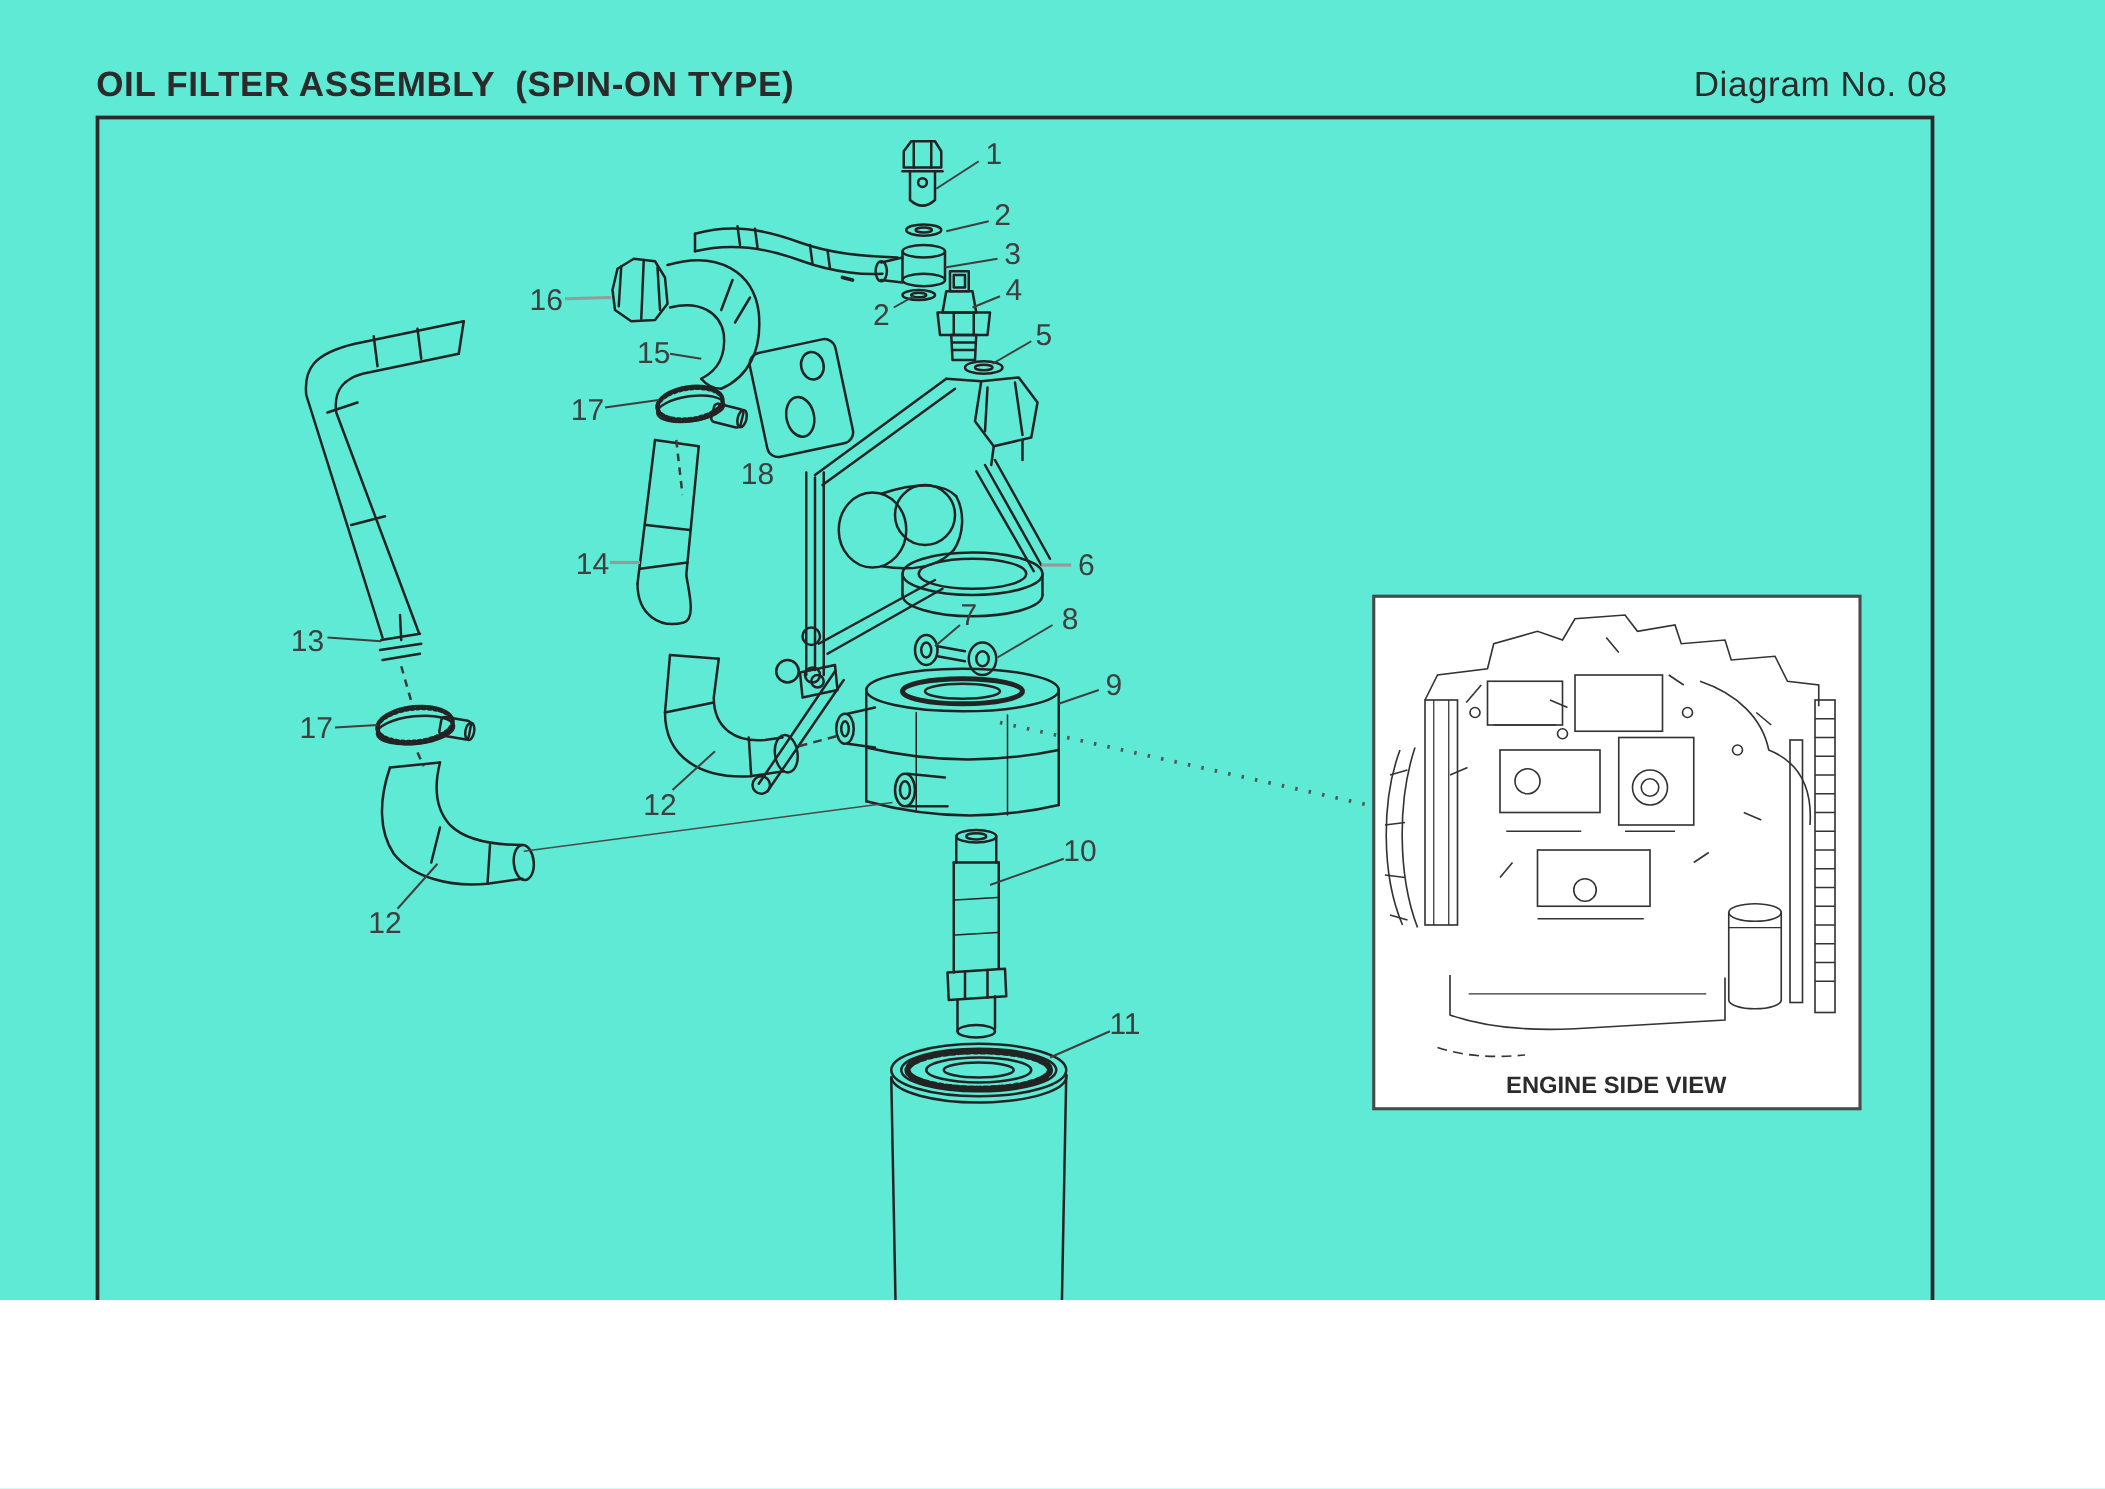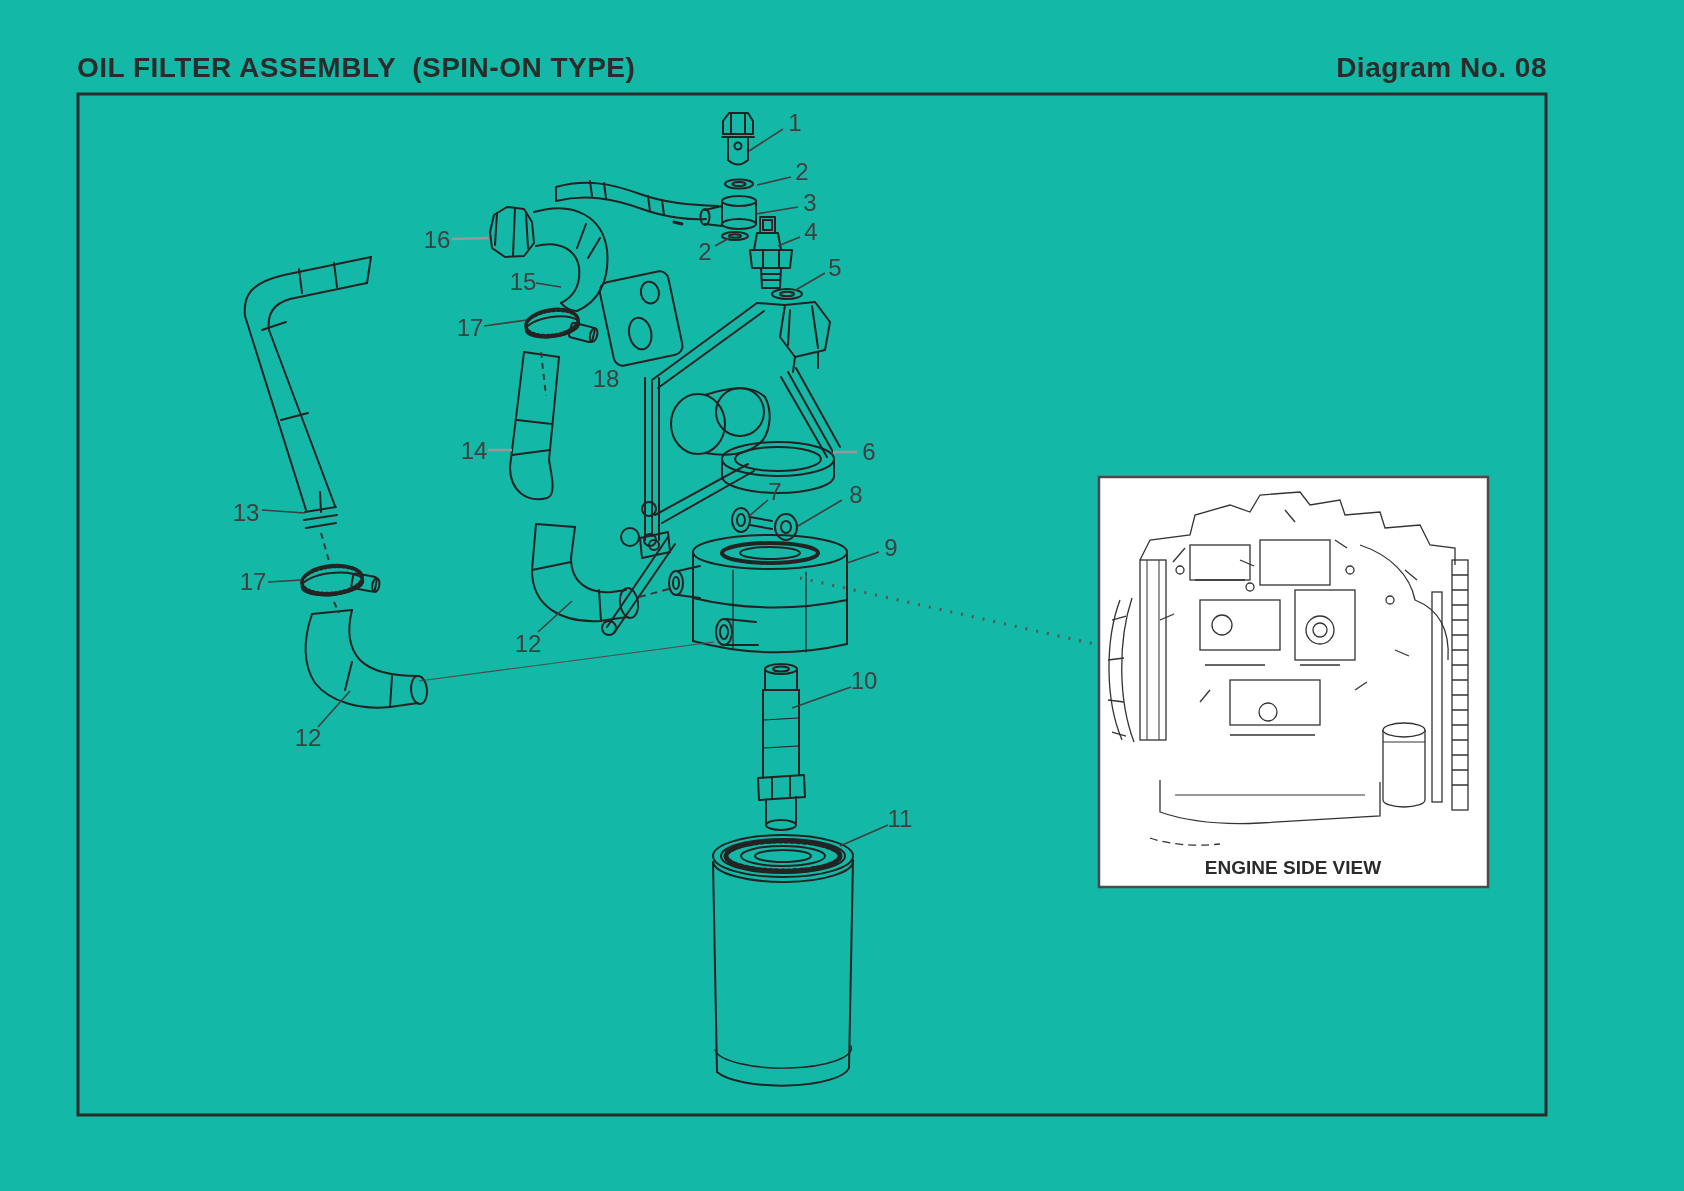--- a/index.html
+++ b/index.html
@@ -1,20 +1,20 @@
 <!DOCTYPE html>
 <html><head>
 <meta charset="utf-8">
 <style>
   html,body{margin:0;padding:0;background:#ffffff;}
-  .page{position:relative;width:1684px;height:1191px;background:#14b8a6;overflow:hidden;
+  .page{position:relative;width:1684px;height:1040px;background:#5eead4;overflow:hidden;
         font-family:"Liberation Sans", sans-serif;}
   .hdr-title{position:absolute;left:77px;top:52px;font-size:28px;font-weight:700;
              color:#2b2b2b;letter-spacing:.5px;white-space:pre;}
-  .hdr-diag{position:absolute;right:137px;top:52px;font-size:28px;font-weight:700;
+  .hdr-diag{position:absolute;right:126px;top:52px;font-size:28px;font-weight:400;
             color:#2b2b2b;letter-spacing:.5px;}
   svg text.callout{font-family:"Liberation Sans",sans-serif;font-size:24px;fill:#3f3f3f;}
   svg text.caption{font-family:"Liberation Sans",sans-serif;font-size:19px;font-weight:700;fill:#2b2b2b;}
 </style>
 </head>
 <body>
 
 <div class="page">
 
   <div class="hdr-title">OIL FILTER ASSEMBLY  (SPIN-ON TYPE)</div>

